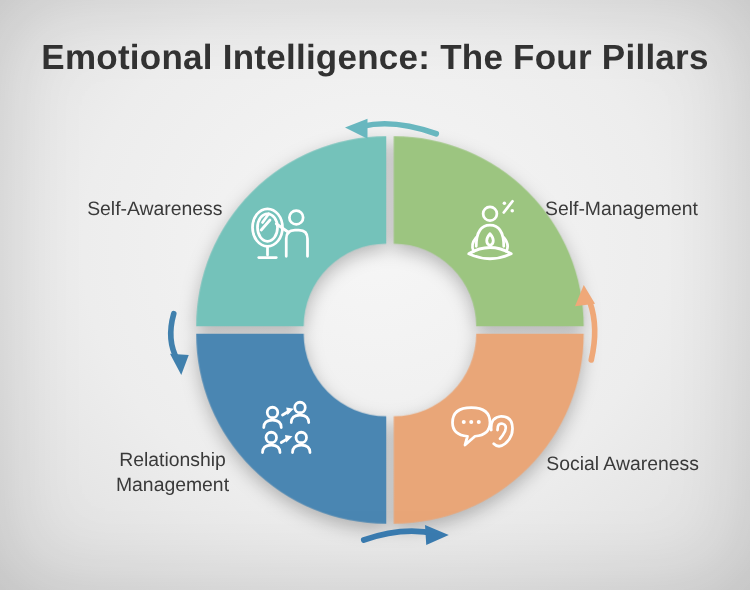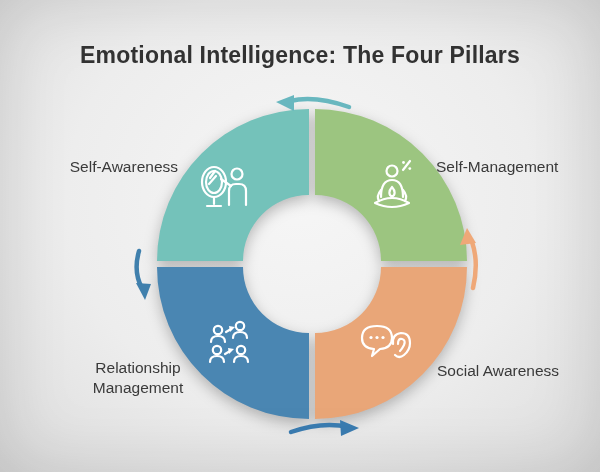--- a/index.html
+++ b/index.html
@@ -6,22 +6,22 @@
   .stage{
     position:relative;width:600px;height:472px;overflow:hidden;
     background:radial-gradient(ellipse at 50% 42%, #f6f6f6 0%, #ededed 55%, #dcdcdc 100%);
     font-family:"Liberation Sans", sans-serif;
   }
   .stage::after{
     content:"";position:absolute;inset:0;pointer-events:none;
     box-shadow:inset 0 0 70px rgba(0,0,0,0.13);
   }
   .title{
-    position:absolute;top:26px;left:0;right:0;margin:16px;text-align:center;
-    font-size:23px;font-weight:600;color:#333;letter-spacing:0.2px;
+    position:absolute;top:26px;left:0;right:0;margin:4px;text-align:center;
+    font-size:28px;font-weight:600;color:#333;letter-spacing:0.2px;
   }
   svg{position:absolute;left:0;top:0;}
   .ring{filter:drop-shadow(0 5px 7px rgba(0,0,0,0.25));}
   .pillar-label{font-size:15.5px;fill:#3a3a3a;}
   .icon{fill:none;stroke-width:2.2;stroke-linecap:round;stroke-linejoin:round;}
   .arrow-shaft{fill:none;stroke-width:4.5;stroke-linecap:round;}
 </style>
 </head>
 <body>
 

